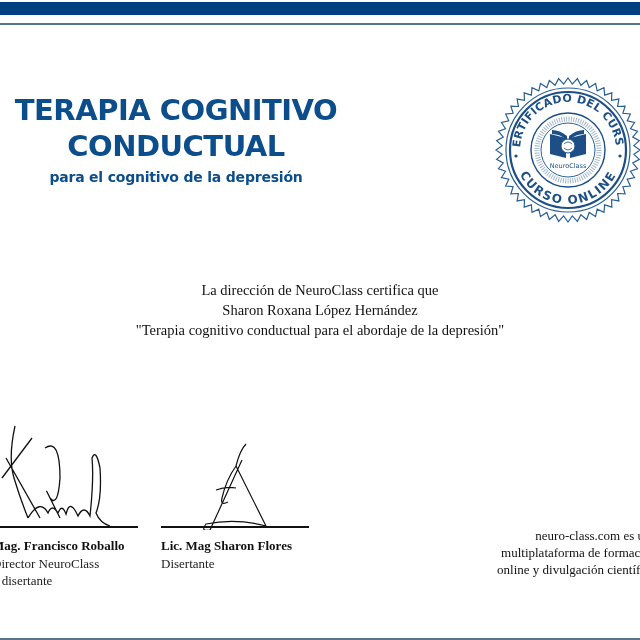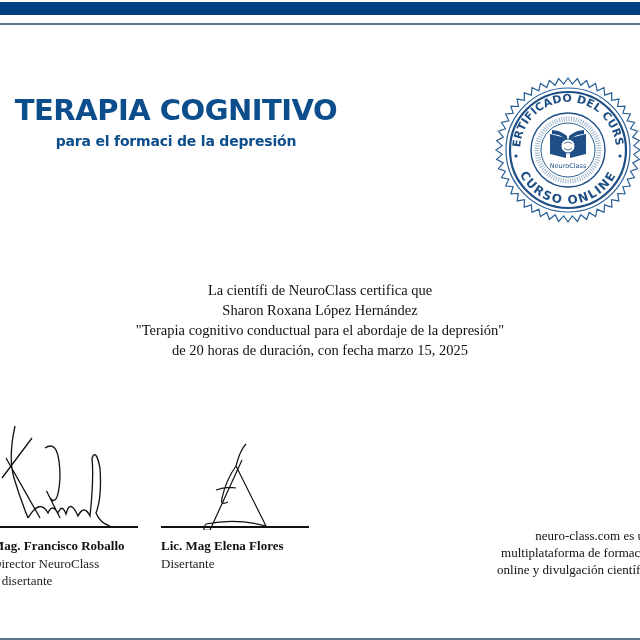--- a/index.html
+++ b/index.html
@@ -21,21 +21,22 @@
   .site { position:absolute; right:-4px; top:527px; text-align:right; font-size:13px; line-height:17px; color:#111; white-space:nowrap; }
 </style>
 </head>
 <body>
 
 <div class="topbar"></div>
 <div class="topline"></div>
 
 <div class="title">
   <div class="l1">TERAPIA COGNITIVO</div>
-  <div class="sub">para el formaci de la depresión</div>
+  <div class="l2">CONDUCTUAL</div>
+  <div class="sub">para el cognitivo de la depresión</div>
 </div>
 
 <div class="seal">
   <svg width="148" height="148" viewBox="0 0 148 148">
     <defs>
       <path id="arcTop" d="M 26,74 A 48,48 0 0 1 122,74"></path>
       <path id="arcBot" d="M 20,74 A 54,54 0 0 0 128,74"></path>
     </defs>
     <g id="serr" fill="none" stroke="#2a5f95" stroke-width="1.2">
         <path d="M146.00,74.00 L139.86,78.32 L145.38,83.40 L138.73,86.88 L143.55,92.63 L136.50,95.22 L140.52,101.55 L133.19,103.19 L136.35,110.00 L128.88,110.67 L131.12,117.83 L123.62,117.52 L124.91,124.91 L117.52,123.62 L117.83,131.12 L110.67,128.88 L110.00,136.35 L103.19,133.19 L101.55,140.52 L95.22,136.50 L92.63,143.55 L86.88,138.73 L83.40,145.38 L78.32,139.86 L74.00,146.00 L69.68,139.86 L64.60,145.38 L61.12,138.73 L55.37,143.55 L52.78,136.50 L46.45,140.52 L44.81,133.19 L38.00,136.35 L37.33,128.88 L30.17,131.12 L30.48,123.62 L23.09,124.91 L24.38,117.52 L16.88,117.83 L19.12,110.67 L11.65,110.00 L14.81,103.19 L7.48,101.55 L11.50,95.22 L4.45,92.63 L9.27,86.88 L2.62,83.40 L8.14,78.32 L2.00,74.00 L8.14,69.68 L2.62,64.60 L9.27,61.12 L4.45,55.37 L11.50,52.78 L7.48,46.45 L14.81,44.81 L11.65,38.00 L19.12,37.33 L16.88,30.17 L24.38,30.48 L23.09,23.09 L30.48,24.38 L30.17,16.88 L37.33,19.12 L38.00,11.65 L44.81,14.81 L46.45,7.48 L52.78,11.50 L55.37,4.45 L61.12,9.27 L64.60,2.62 L69.68,8.14 L74.00,2.00 L78.32,8.14 L83.40,2.62 L86.88,9.27 L92.63,4.45 L95.22,11.50 L101.55,7.48 L103.19,14.81 L110.00,11.65 L110.67,19.12 L117.83,16.88 L117.52,24.38 L124.91,23.09 L123.62,30.48 L131.12,30.17 L128.88,37.33 L136.35,38.00 L133.19,44.81 L140.52,46.45 L136.50,52.78 L143.55,55.37 L138.73,61.12 L145.38,64.60 L139.86,69.68 L146.00,74.00 Z" fill="#fff"></path>
@@ -58,39 +59,38 @@
     <path d="M92,58 L76,62 L76,82 L92,78 Z" fill="#1d4f86"></path>
     <path d="M58,54 Q66,54 73,60 L73,64 Q66,58 58,58 Z" fill="#1d4f86"></path>
     <path d="M90,54 Q82,54 75,60 L75,64 Q82,58 90,58 Z" fill="#1d4f86"></path>
     <circle cx="74" cy="70" r="7" fill="#fff" stroke="#1d4f86" stroke-width="1"></circle>
     <path d="M70,68 Q74,64 78,68 M70,72 Q74,76 78,72" fill="none" stroke="#1d4f86" stroke-width="0.8"></path>
     <text x="74" y="92" text-anchor="middle" font-family="DejaVu Sans, sans-serif" font-size="6.5" fill="#1d4f86">NeuroClass</text>
   </svg>
 </div>
 
 <div class="body-text">
-  <div>La científi de NeuroClass certifica que</div>
+  <div>La dirección de NeuroClass certifica que</div>
   <div class="b">Sharon Roxana López Hernández</div>
   <div class="b">"Terapia cognitivo conductual para el abordaje de la depresión"</div>
-  <div>de 20 horas de duración, con fecha marzo 15, 2025</div>
 </div>
 
 <svg class="sig" style="left:0;top:418px" width="130" height="112">
   <path d="M15,8 Q8,40 14,60 Q20,80 28,100 M2,60 L32,20 M6,40 L40,100 M45,30 Q60,20 60,60 Q58,90 50,80 Q40,60 60,100 M28,100 Q40,80 48,95 Q52,85 58,95 Q62,85 66,96 Q70,80 78,98 Q84,86 90,98 Q94,60 92,40 Q96,30 100,50 Q102,80 96,95 Q100,105 110,108" fill="none" stroke="#111" stroke-width="1.3"></path>
 </svg>
 <div class="sig-line" style="left:0;top:526px;width:138px"></div>
 <div class="sig-name" style="left:-8px;top:538px">Mag. Francisco Roballo</div>
 <div class="sig-role" style="left:-8px;top:555px">Director NeuroClass</div>
 <div class="sig-role" style="left:-8px;top:572px">y disertante</div>
 
 <svg class="sig" style="left:196px;top:440px" width="80" height="90">
   <path d="M50,4 Q44,10 40,26 L70,86 Q40,78 10,84 Q4,92 14,90 L46,20 M40,26 Q30,40 26,58 Q24,66 32,62 M20,50 Q30,46 40,48" fill="none" stroke="#111" stroke-width="1.2"></path>
 </svg>
 <div class="sig-line" style="left:161px;top:526px;width:148px"></div>
-<div class="sig-name" style="left:161px;top:538px">Lic. Mag Elena Flores</div>
+<div class="sig-name" style="left:161px;top:538px">Lic. Mag Sharon Flores</div>
 <div class="sig-role" style="left:161px;top:555px">Disertante</div>
 
 <div class="site">
   <div>neuro-class.com es u</div>
   <div>multiplataforma de formaci</div>
   <div>online y divulgación científi</div>
 </div>
 
 <div class="bottomline"></div>
 

